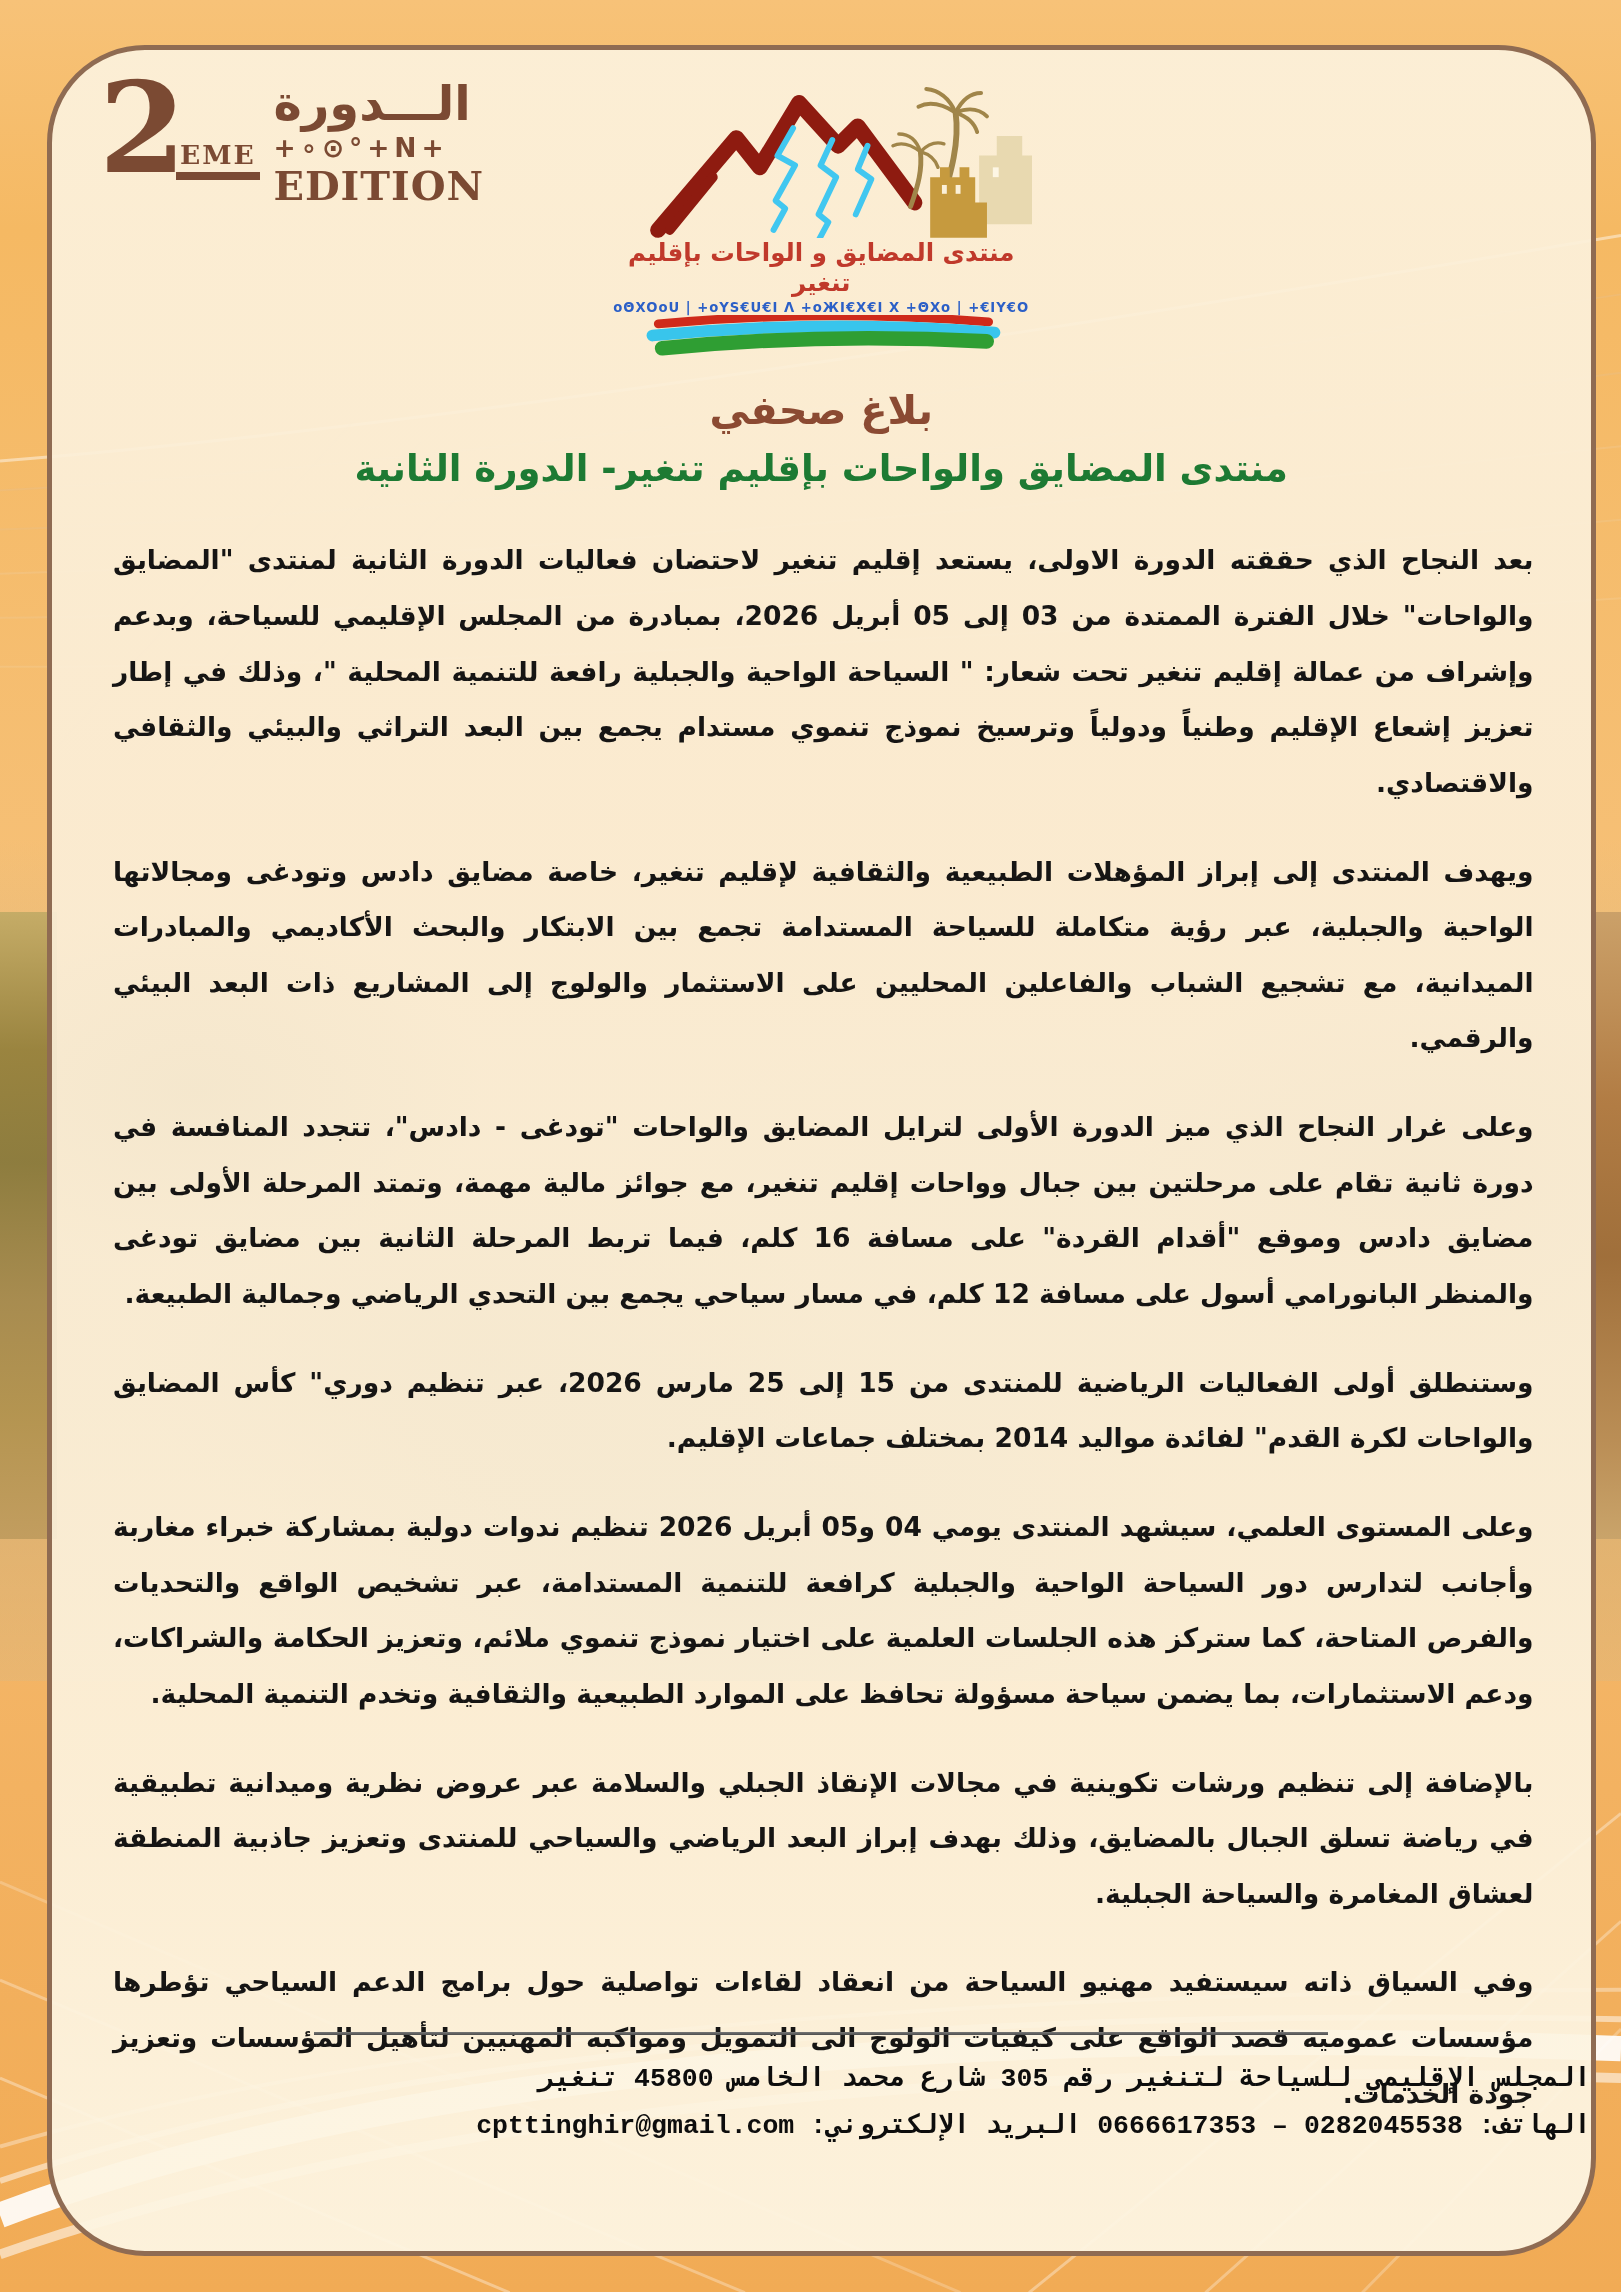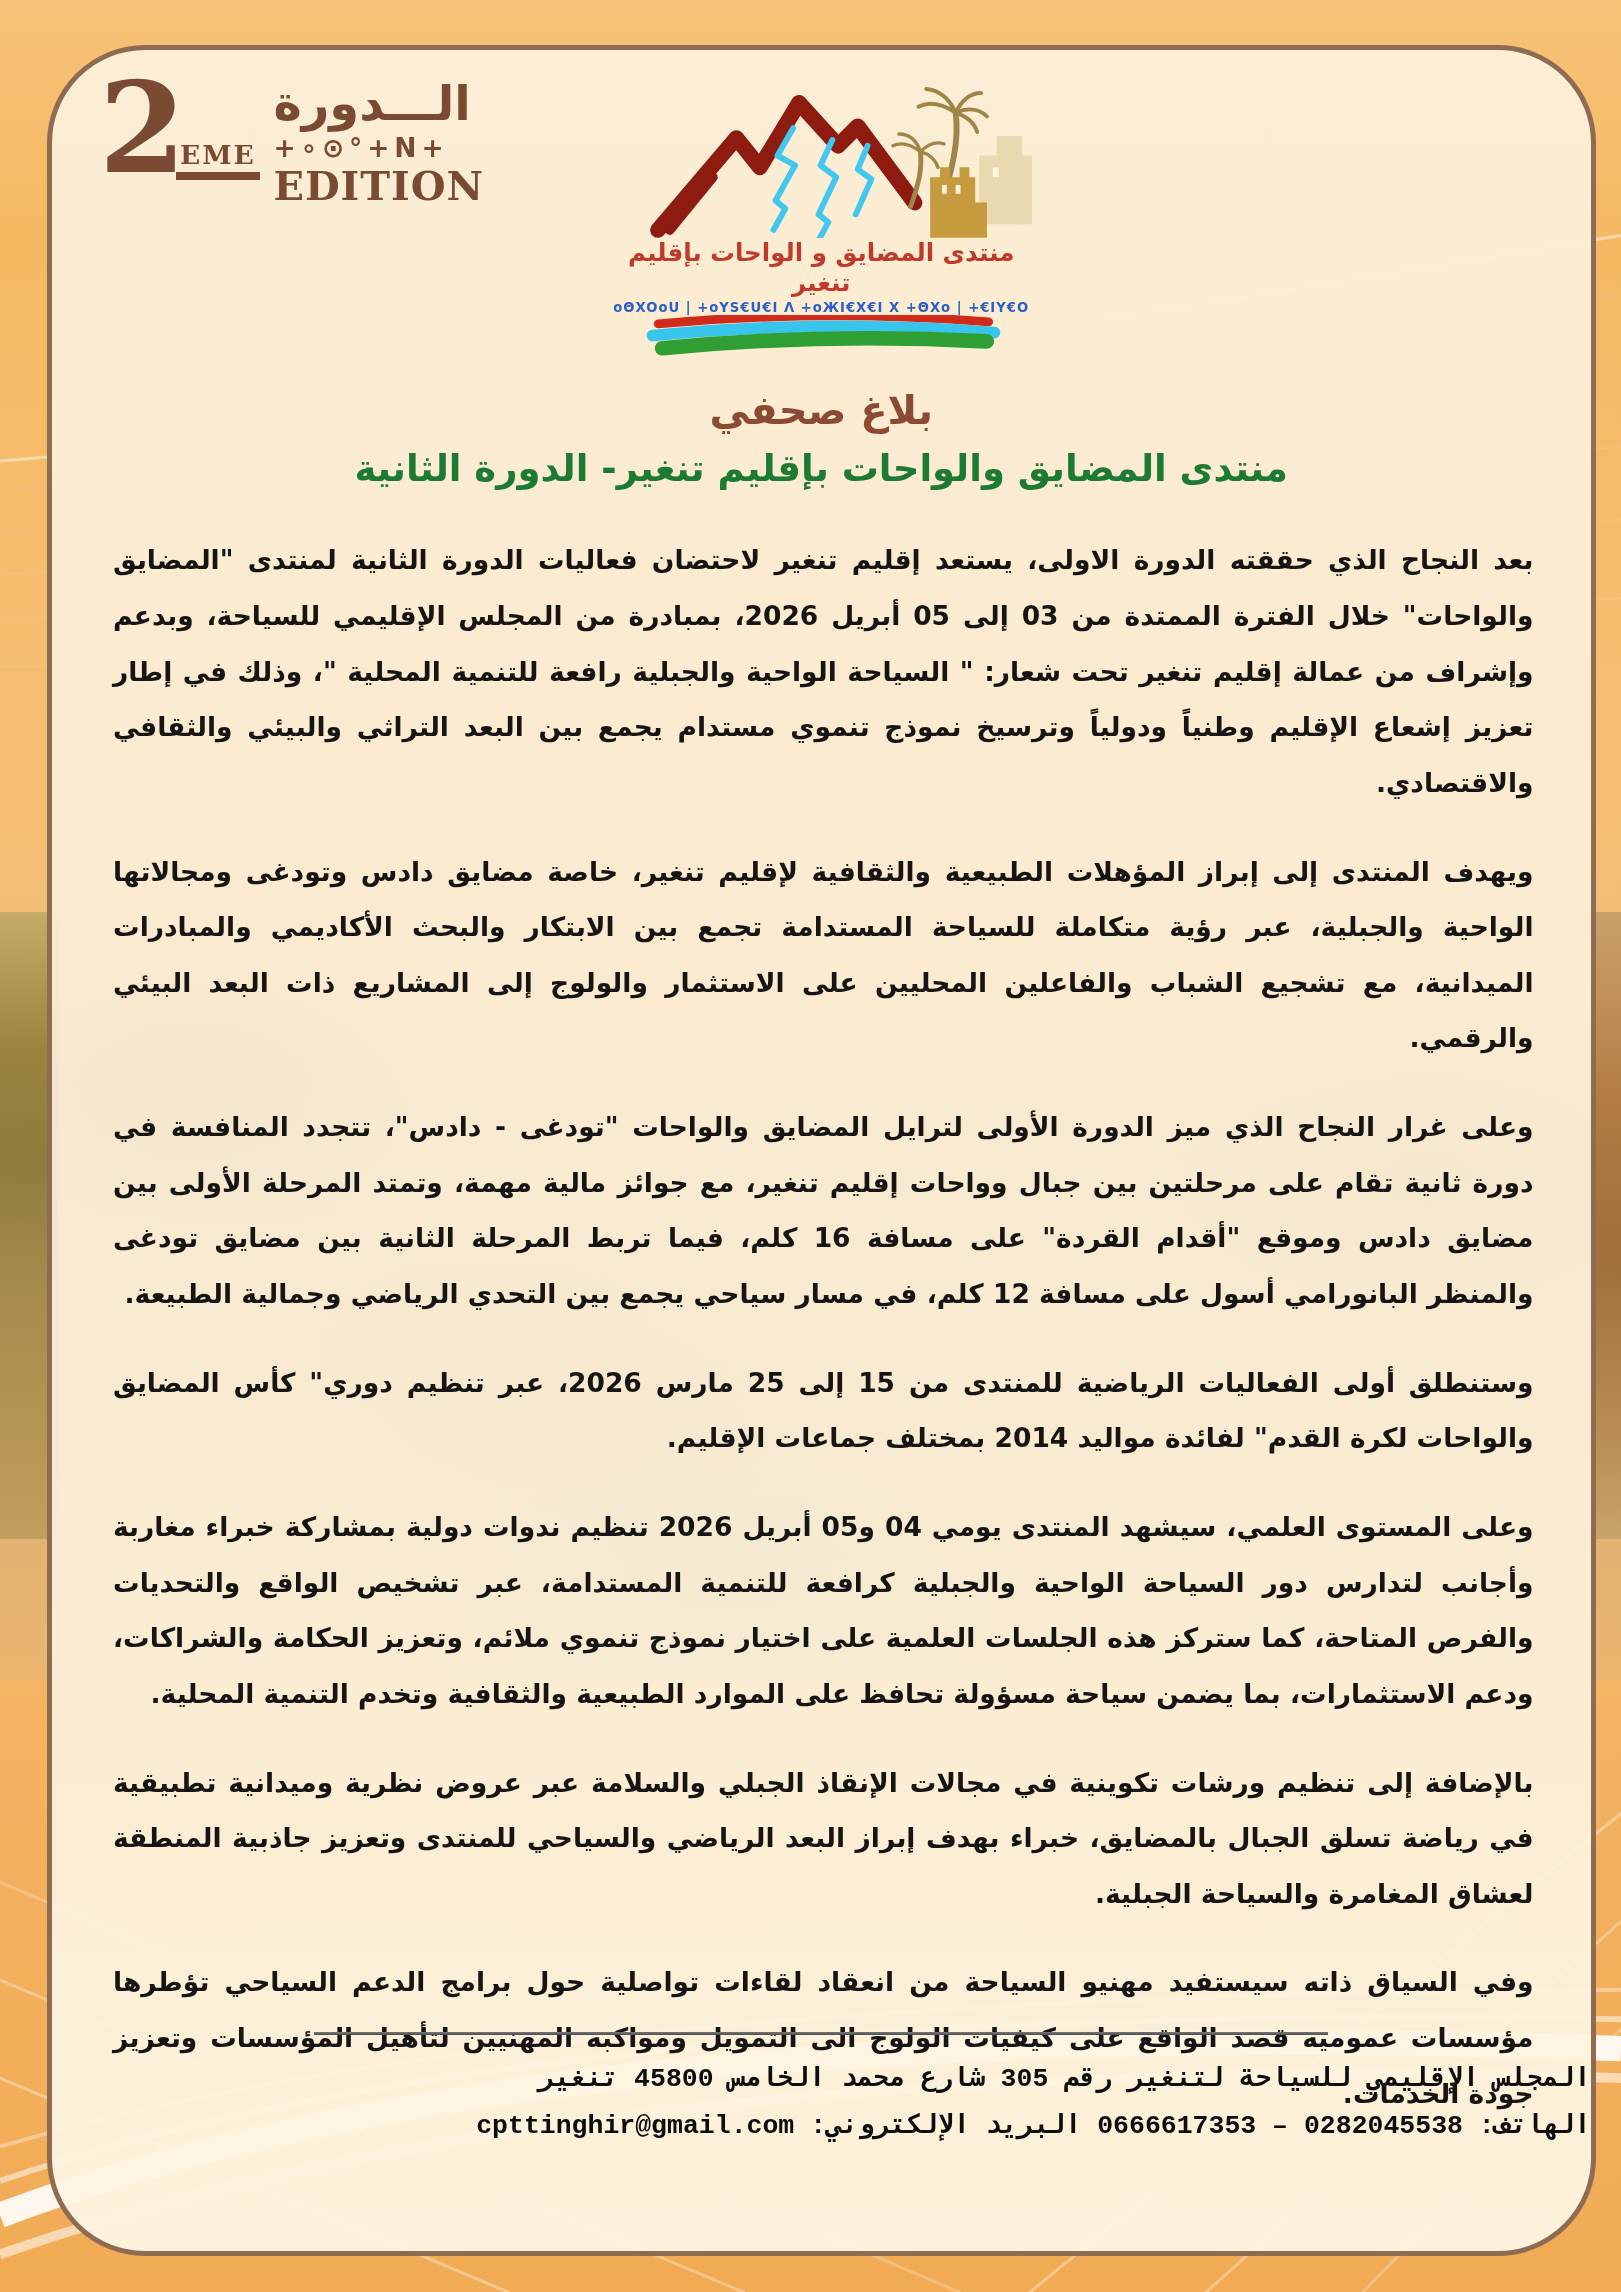--- a/index.html
+++ b/index.html
@@ -182,21 +182,21 @@
       <div class="title-kicker">بلاغ صحفي</div>
       <div class="title-main">منتدى المضايق والواحات بإقليم تنغير- الدورة الثانية</div>
     </div>
 
     <div class="body-text">
       <p>بعد النجاح الذي حققته الدورة الاولى، يستعد إقليم تنغير لاحتضان فعاليات الدورة الثانية لمنتدى "المضايق والواحات" خلال الفترة الممتدة من 03 إلى 05 أبريل 2026، بمبادرة من المجلس الإقليمي للسياحة، وبدعم وإشراف من عمالة إقليم تنغير تحت شعار: " السياحة الواحية والجبلية رافعة للتنمية المحلية "، وذلك في إطار تعزيز إشعاع الإقليم وطنياً ودولياً وترسيخ نموذج تنموي مستدام يجمع بين البعد التراثي والبيئي والثقافي والاقتصادي.</p>
       <p>ويهدف المنتدى إلى إبراز المؤهلات الطبيعية والثقافية لإقليم تنغير، خاصة مضايق دادس وتودغى ومجالاتها الواحية والجبلية، عبر رؤية متكاملة للسياحة المستدامة تجمع بين الابتكار والبحث الأكاديمي والمبادرات الميدانية، مع تشجيع الشباب والفاعلين المحليين على الاستثمار والولوج إلى المشاريع ذات البعد البيئي والرقمي.</p>
       <p>وعلى غرار النجاح الذي ميز الدورة الأولى لترايل المضايق والواحات "تودغى - دادس"، تتجدد المنافسة في دورة ثانية تقام على مرحلتين بين جبال وواحات إقليم تنغير، مع جوائز مالية مهمة، وتمتد المرحلة الأولى بين مضايق دادس وموقع "أقدام  القردة" على مسافة 16 كلم، فيما تربط المرحلة الثانية بين مضايق تودغى والمنظر البانورامي أسول على مسافة 12 كلم، في مسار سياحي يجمع بين التحدي الرياضي وجمالية الطبيعة.</p>
       <p>وستنطلق أولى الفعاليات الرياضية للمنتدى من 15 إلى 25 مارس 2026، عبر تنظيم دوري" كأس المضايق والواحات لكرة القدم" لفائدة مواليد 2014 بمختلف جماعات الإقليم.</p>
       <p>وعلى المستوى العلمي، سيشهد المنتدى يومي 04 و05 أبريل 2026 تنظيم ندوات دولية بمشاركة خبراء مغاربة وأجانب لتدارس دور السياحة الواحية والجبلية كرافعة للتنمية المستدامة، عبر تشخيص الواقع والتحديات والفرص المتاحة، كما ستركز هذه الجلسات العلمية على اختيار نموذج تنموي ملائم، وتعزيز الحكامة والشراكات، ودعم الاستثمارات، بما يضمن سياحة مسؤولة تحافظ على الموارد الطبيعية والثقافية وتخدم التنمية المحلية.</p>
-      <p>بالإضافة إلى تنظيم ورشات تكوينية في مجالات الإنقاذ الجبلي والسلامة عبر عروض نظرية وميدانية تطبيقية في رياضة تسلق الجبال بالمضايق، خبراء بهدف إبراز البعد الرياضي والسياحي للمنتدى وتعزيز جاذبية المنطقة لعشاق المغامرة والسياحة الجبلية.</p>
+      <p>بالإضافة إلى تنظيم ورشات تكوينية في مجالات الإنقاذ الجبلي والسلامة عبر عروض نظرية وميدانية تطبيقية في رياضة تسلق الجبال بالمضايق، وذلك بهدف إبراز البعد الرياضي والسياحي للمنتدى وتعزيز جاذبية المنطقة لعشاق المغامرة والسياحة الجبلية.</p>
       <p>وفي السياق ذاته سيستفيد مهنيو السياحة من انعقاد لقاءات تواصلية حول برامج الدعم السياحي تؤطرها مؤسسات عمومية قصد الواقع على كيفيات الولوج الى التمويل ومواكبة المهنيين لتأهيل المؤسسات وتعزيز جودة الخدمات.</p>
     </div>
 
     <div class="footer">
       <div class="footer-rule"></div>
       <div class="footer-line">المجلس الإقليمي للسياحة لتنغير رقم 305 شارع محمد الخامس 45800 تنغير</div>
       <div class="footer-line">الهاتف: 0282045538 ‏–‏ 0666617353 البريد الإلكتروني: cpttinghir@gmail.com</div>
     </div>
 
   </div>

